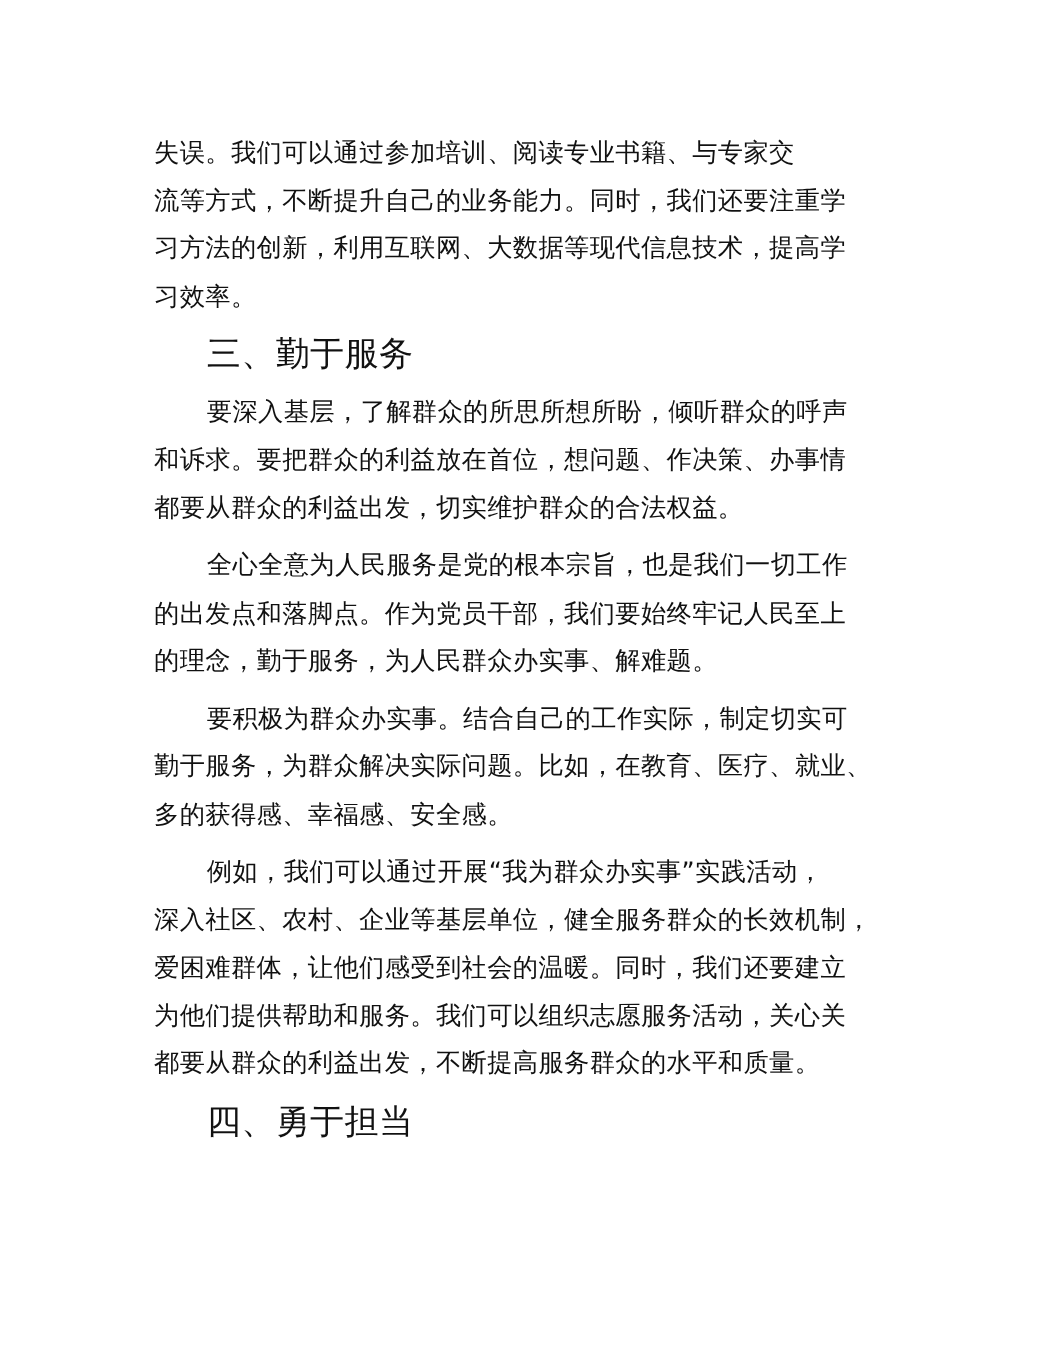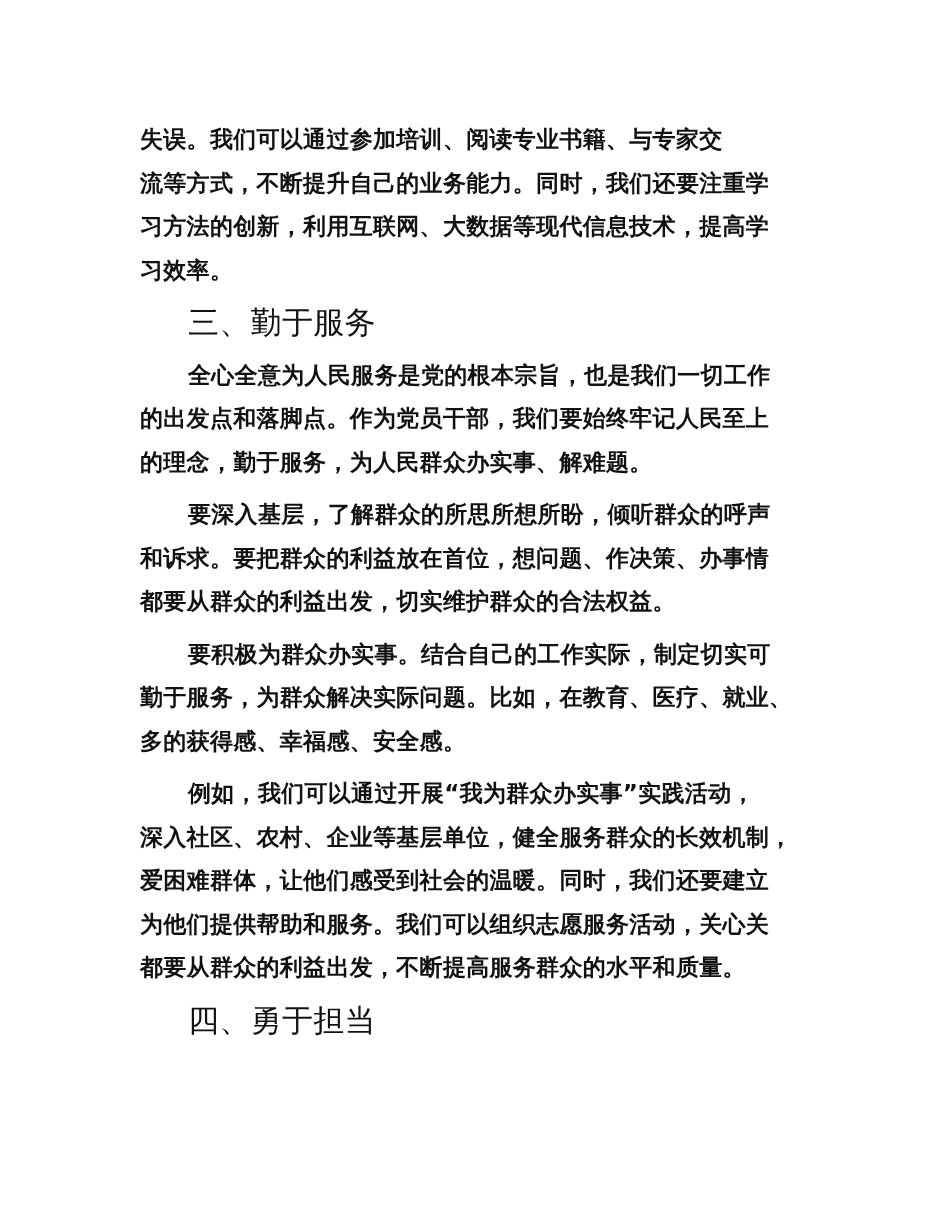--- a/index.html
+++ b/index.html
@@ -34,48 +34,48 @@
       margin: 0 0 9px 0;
       font-size: 31px;
       line-height: 43.5px;
       text-indent: 48px;
       letter-spacing: 0.3px;
     }
     .line {
       display: block;
       white-space: nowrap;
     }
-    .para .line { text-indent: 0; font-weight: bold; }
+    .para .line { text-indent: 0; }
     .para .line.first { padding-left: 48px; }
     .para { text-indent: 0; }
   </style>
 </head>
 <body>
 
 <div class="page">
 
   <div class="para">
     <span class="line">失误。我们可以通过参加培训、阅读专业书籍、与专家交</span>
     <span class="line">流等方式，不断提升自己的业务能力。同时，我们还要注重学</span>
     <span class="line">习方法的创新，利用互联网、大数据等现代信息技术，提高学</span>
     <span class="line">习效率。</span>
   </div>
 
   <div class="heading">三、勤于服务</div>
 
   <div class="para">
+    <span class="line first">要深入基层，了解群众的所思所想所盼，倾听群众的呼声</span>
+    <span class="line">和诉求。要把群众的利益放在首位，想问题、作决策、办事情</span>
+    <span class="line">都要从群众的利益出发，切实维护群众的合法权益。</span>
+  </div>
+
+  <div class="para">
     <span class="line first">全心全意为人民服务是党的根本宗旨，也是我们一切工作</span>
     <span class="line">的出发点和落脚点。作为党员干部，我们要始终牢记人民至上</span>
     <span class="line">的理念，勤于服务，为人民群众办实事、解难题。</span>
-  </div>
-
-  <div class="para">
-    <span class="line first">要深入基层，了解群众的所思所想所盼，倾听群众的呼声</span>
-    <span class="line">和诉求。要把群众的利益放在首位，想问题、作决策、办事情</span>
-    <span class="line">都要从群众的利益出发，切实维护群众的合法权益。</span>
   </div>
 
   <div class="para">
     <span class="line first">要积极为群众办实事。结合自己的工作实际，制定切实可</span>
     <span class="line">勤于服务，为群众解决实际问题。比如，在教育、医疗、就业、</span>
     <span class="line">多的获得感、幸福感、安全感。</span>
   </div>
 
   <div class="para">
     <span class="line first">例如，我们可以通过开展“我为群众办实事”实践活动，</span>

